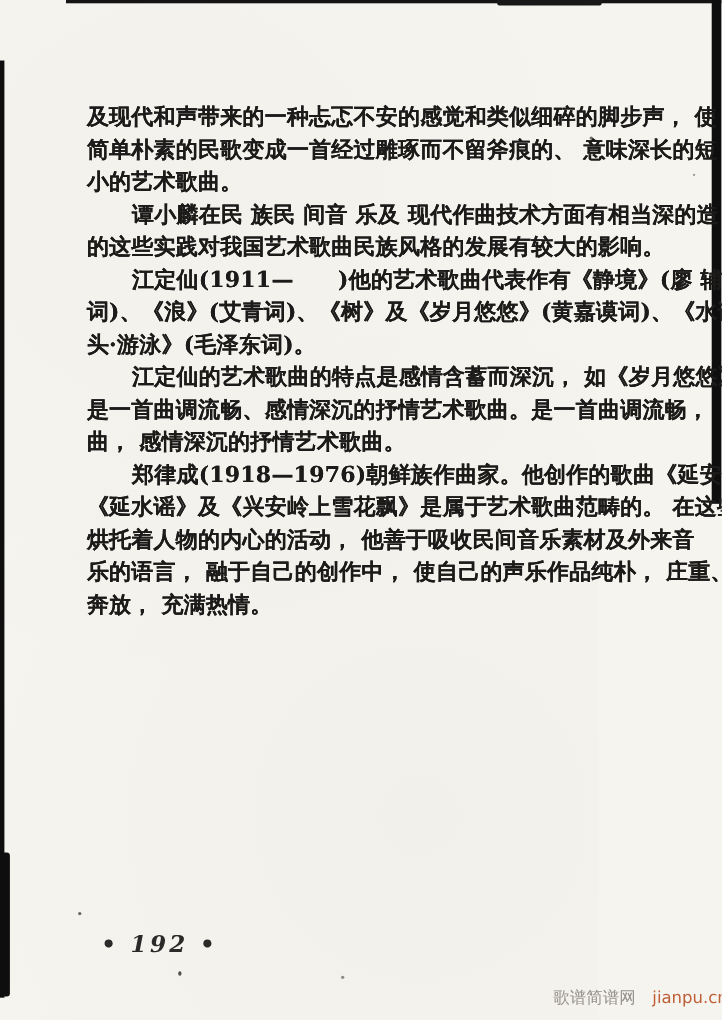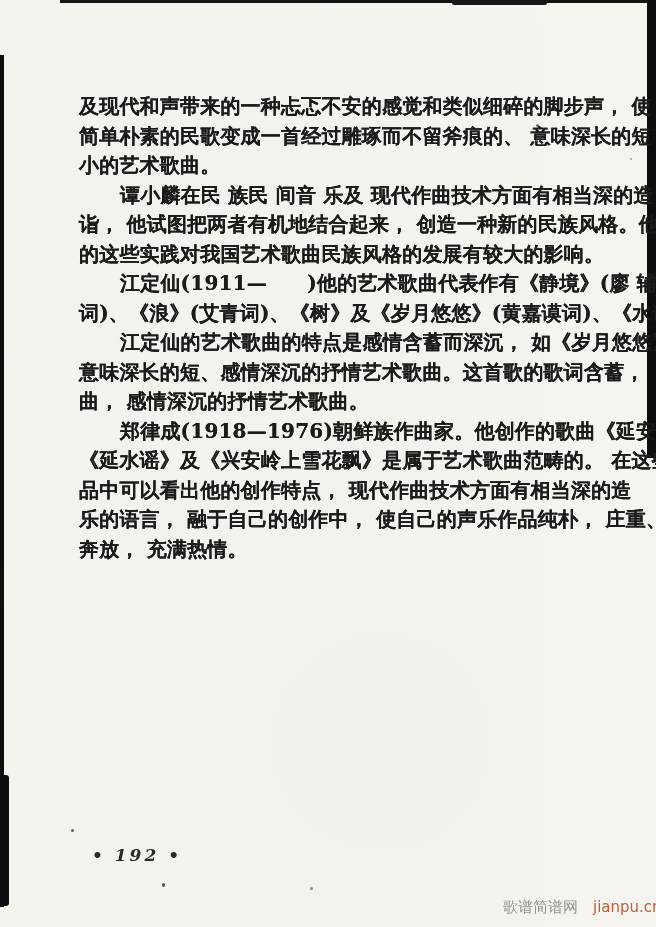--- a/index.html
+++ b/index.html
@@ -64,21 +64,21 @@
     letter-spacing: 0.2px;
     white-space: nowrap;
     text-shadow: 0 0 0.4px #1c1b1a;
   }
   .indent { padding-left: 41px; }
 
   .page-number {
     position: absolute;
     left: 92px;
     top: 845px;
-    font-size: 17px;
+    font-size: 21px;
     font-style: italic;
     font-weight: bold;
     letter-spacing: 3px;
     color: #2b2a28;
   }
 
   .watermark {
     position: absolute;
     left: 503px;
     top: 898px;
@@ -108,39 +108,39 @@
   <div class="text-block">
 
     <div>
       <div class="line">及现代和声带来的一种忐忑不安的感觉和类似细碎的脚步声， 使</div>
       <div class="line">简单朴素的民歌变成一首经过雕琢而不留斧痕的、 意味深长的短</div>
       <div class="line">小的艺术歌曲。</div>
     </div>
 
     <div>
       <div class="line indent">谭小麟在民 族民 间音 乐及 现代作曲技术方面有相当深的造</div>
-      <div class="line">诣， 他试图把两者有机地结合起来， 创造一种新的民族风格。他</div>
       <div class="line">的这些实践对我国艺术歌曲民族风格的发展有较大的影响。</div>
     </div>
 
     <div>
       <div class="line indent">江定仙(1911—　　)他的艺术歌曲代表作有《静境》(廖 辅 叔</div>
       <div class="line">词)、《浪》(艾青词)、《树》及《岁月悠悠》(黄嘉谟词)、《水调歌</div>
+      <div class="line">头·游泳》(毛泽东词)。</div>
     </div>
 
     <div>
       <div class="line indent">江定仙的艺术歌曲的特点是感情含蓄而深沉， 如《岁月悠悠》</div>
-      <div class="line">意味深长的短、感情深沉的抒情艺术歌曲。这首歌的歌词含蓄，</div>
+      <div class="line">是一首曲调流畅、感情深沉的抒情艺术歌曲。是一首曲调流畅，</div>
       <div class="line">曲， 感情深沉的抒情艺术歌曲。</div>
     </div>
 
     <div>
       <div class="line indent">郑律成(1918—1976)朝鲜族作曲家。他创作的歌曲《延安颂》、</div>
       <div class="line">《延水谣》及《兴安岭上雪花飘》是属于艺术歌曲范畴的。 在这些作</div>
-      <div class="line">品中可以看出他的创作特点， 现代作曲技术方面有相当深的造</div>
+      <div class="line">烘托着人物的内心的活动， 他善于吸收民间音乐素材及外来音</div>
       <div class="line">乐的语言， 融于自己的创作中， 使自己的声乐作品纯朴， 庄重、</div>
       <div class="line">奔放， 充满热情。</div>
     </div>
 
   </div>
 
   <div class="page-number">• 192 •</div>
 
   <div class="watermark">
     <span class="wm-name">歌谱简谱网</span><span class="wm-url">jianpu.cn</span>

